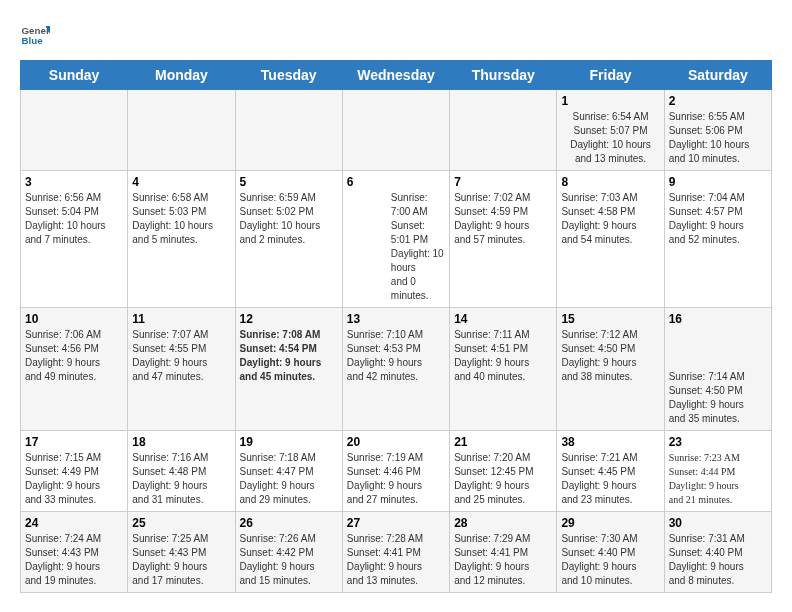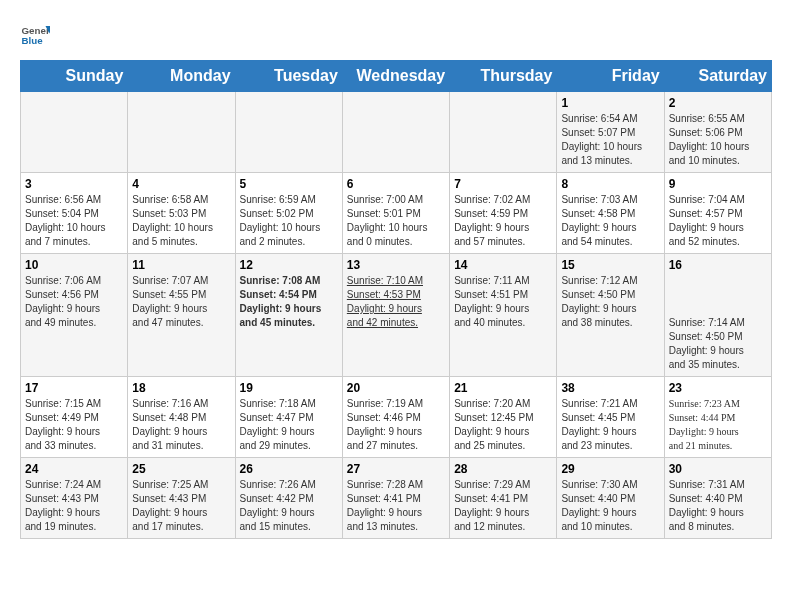--- a/index.html
+++ b/index.html
@@ -43,22 +43,22 @@
     }
     table {
       width: 100%;
       border-collapse: collapse;
       font-size: 11px;
     }
     thead tr th {
       background-color: #2f7bbf;
       color: #fff;
       padding: 6px 4px;
-      text-align: right;
-      font-size: 16px;
+      text-align: center;
+      font-size: 14px;
       font-weight: bold;
       border: 1px solid #2f7bbf;
     }
     tbody tr td {
       border: 1px solid #ccc;
       vertical-align: top;
       padding: 4px;
       width: 14.28%;
       height: 80px;
       background: #fff;
@@ -115,21 +115,21 @@
   </thead>
   <tbody id="calendar-body">
   <tr>
         <td class="empty-cell"></td>
         <td class="empty-cell"></td>
         <td class="empty-cell"></td>
         <td class="empty-cell"></td>
         <td class="empty-cell"></td>
         <td>
           <div class="day-number">1</div>
-          <div class="day-info" style="white-space: pre-line;">Sunrise: 6:54 AM
+          <div class="day-info" style="white-space: pre-line; text-align: center;">Sunrise: 6:54 AM
 Sunset: 5:07 PM
 Daylight: 10 hours
 and 13 minutes.</div>
         </td>
         <td>
           <div class="day-number">2</div>
           <div class="day-info" style="white-space: pre-line;">Sunrise: 6:55 AM
 Sunset: 5:06 PM
 Daylight: 10 hours
 and 10 minutes.</div>
@@ -152,21 +152,21 @@
         </td>
         <td>
           <div class="day-number">5</div>
           <div class="day-info" style="white-space: pre-line;">Sunrise: 6:59 AM
 Sunset: 5:02 PM
 Daylight: 10 hours
 and 2 minutes.</div>
         </td>
         <td>
           <div class="day-number">6</div>
-          <div class="day-info" style="white-space: pre-line;">Sunrise: 7:00 AM
+          <div class="day-info" style="white-space: pre-line; margin-left: 44px;">Sunrise: 7:00 AM
 Sunset: 5:01 PM
 Daylight: 10 hours
 and 0 minutes.</div>
         </td>
         <td>
           <div class="day-number">7</div>
           <div class="day-info" style="white-space: pre-line;">Sunrise: 7:02 AM
 Sunset: 4:59 PM
 Daylight: 9 hours
 and 57 minutes.</div>
@@ -203,21 +203,21 @@
         </td>
         <td>
           <div class="day-number">12</div>
           <div class="day-info" style="white-space: pre-line; font-weight: bold;">Sunrise: 7:08 AM
 Sunset: 4:54 PM
 Daylight: 9 hours
 and 45 minutes.</div>
         </td>
         <td>
           <div class="day-number">13</div>
-          <div class="day-info" style="white-space: pre-line; text-decoration: underline;">Sunrise: 7:10 AM
+          <div class="day-info" style="white-space: pre-line;">Sunrise: 7:10 AM
 Sunset: 4:53 PM
 Daylight: 9 hours
 and 42 minutes.</div>
         </td>
         <td>
           <div class="day-number">14</div>
           <div class="day-info" style="white-space: pre-line;">Sunrise: 7:11 AM
 Sunset: 4:51 PM
 Daylight: 9 hours
 and 40 minutes.</div>

